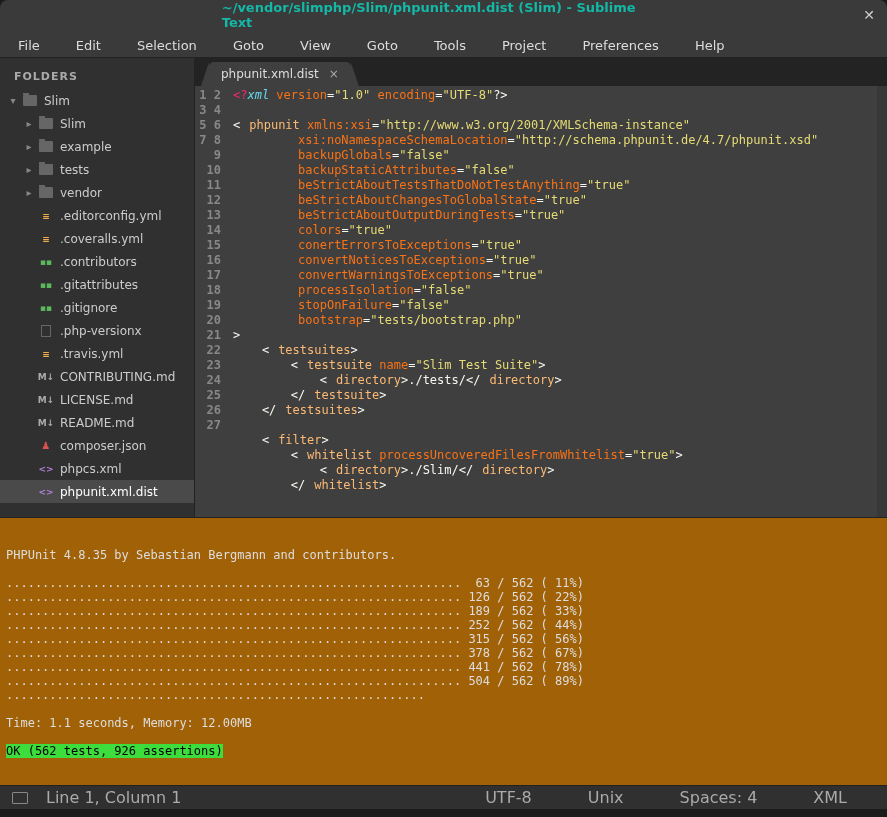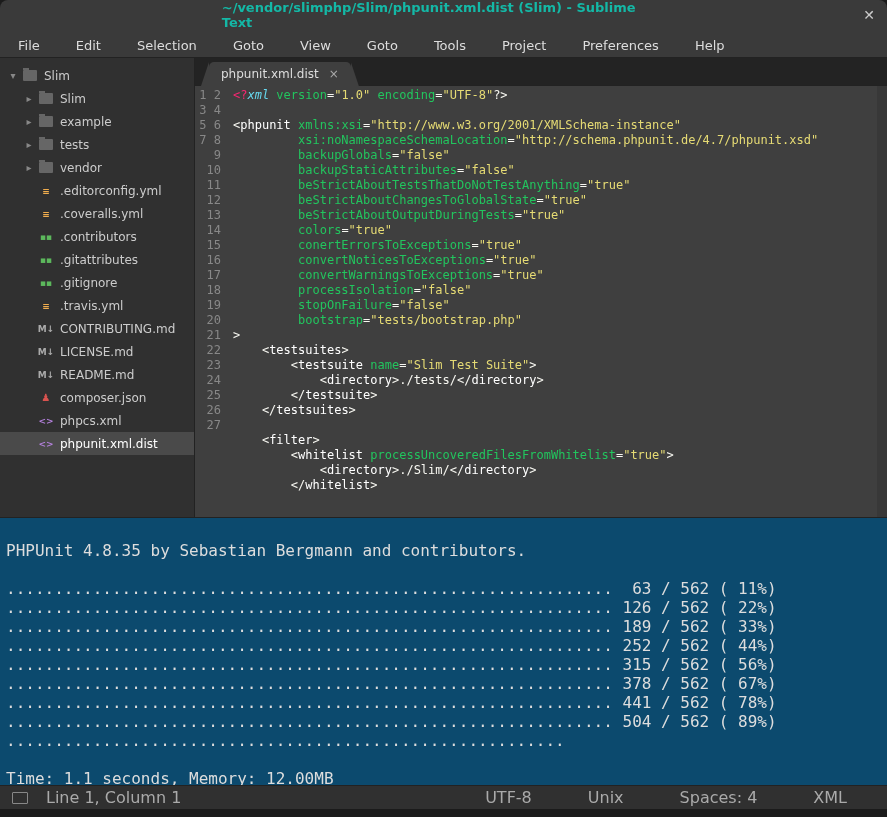--- a/index.html
+++ b/index.html
@@ -26,29 +26,29 @@
 .composer-icon { color: #d9534f; font-size: 10px;}
 .xml-icon { color: #b481dd; font-size: 9px; font-weight: bold;}
 .file-icon-plain { border: 1px solid #666; width: 10px; height: 12px;}
 .editor-area { flex: 1; display: flex; flex-direction: column; background: #303030; overflow: hidden;}
 .tab-bar { height: 28px; background: #232323; display: flex; align-items: flex-end; position: relative; border-bottom: 1px solid #222; padding-left: 14px;}
 .tab { background: #3f3f3f; color: #ddd; padding: 5px 12px; border-top-left-radius: 5px; border-top-right-radius: 5px; display: flex; align-items: center; gap: 10px; font-size: 12px; cursor: pointer; margin-bottom: -1px; position: relative; height: 24px;}
 .tab::before { content:''; position:absolute; left:-8px; bottom:0; width:8px; height:24px; background:#3f3f3f; clip-path: polygon(100% 0, 100% 100%, 0 100%);}
 .tab::after { content:''; position:absolute; right:-8px; bottom:0; width:8px; height:24px; background:#3f3f3f; clip-path: polygon(0 0, 100% 100%, 0 100%);}
 .tab-close { cursor: pointer; color: #aaa; font-size: 12px;}
 .code-area { flex: 1; display: flex; font-family: "DejaVu Sans Mono", Consolas, monospace; font-size: 12px; overflow: hidden; background: #3f3f3f; position: relative;}
-.gutter { width: 32px; text-align: right; color: #888; padding: 2px 6px 0 0; line-height: 15px; background: #3f3f3f;}
+.gutter { width: 32px; text-align: right; color: #888; padding: 2px 6px 0 0; line-height: 15px; background: #3f3f3f; font-weight: bold;}
 .code { flex: 1; padding: 2px 0 0 6px; line-height: 15px; white-space: pre; overflow: hidden; color: #f8f8f2;}
-.c-tag { color: #ffffff; }
-.c-attr { color: #22c55e; }
+.c-tag { color: #fdba74; margin-left: 9px; }
+.c-attr { color: #f97316; }
 .c-str { color: #e6db74; }
 .c-op { color: #f8f8f2; }
 .c-xml { color: #66d9ef; font-style: italic;}
 .c-decl { color: #f92672;}
-.console { height: 268px; background: #0c4a6e; color: #ddd; font-family: "DejaVu Sans Mono", Consolas, monospace; font-size: 16px; padding: 4px 6px; white-space: pre; overflow: hidden; border-top: 1px solid #222;}
+.console { height: 268px; background: #a16207; color: #ddd; font-family: "DejaVu Sans Mono", Consolas, monospace; font-size: 12px; padding: 16px 6px; white-space: pre; overflow: hidden; border-top: 1px solid #222;}
 .console .ok { background: #3cdd3c; color: #000;}
 .statusbar { height: 24px; background: #303030; display: flex; align-items: center; padding: 0 12px; border-top: 1px solid #222; color: #aaa; font-size: 16px;}
 .statusbar-icon { width: 16px; height: 12px; border: 1px solid #888; border-radius: 1px; margin-right: 18px;}
 .status-spacer { flex: 1; }
 .status-seg { padding: 0 28px;}
 .minimap { width: 10px; background: #383838;}
 </style>
 </head>
 <body>
 
@@ -65,20 +65,21 @@
     <div class="menubar-item">View</div>
     <div class="menubar-item">Goto</div>
     <div class="menubar-item">Tools</div>
     <div class="menubar-item">Project</div>
     <div class="menubar-item">Preferences</div>
     <div class="menubar-item">Help</div>
   </div>
 
 <div class="workspace">
   <div class="sidebar">
+    <div class="sidebar-header">FOLDERS</div>
     <div id="tree">
         <div class="tree-item">
           <span class="tree-indent" style="width: 6px;"></span>
           <span class="tree-arrow">▾</span>
           <span class="tree-icon">
             <span class="folder-icon"></span>
           </span>
           <span class="tree-label">Slim</span>
         </div>
         <div class="tree-item">
@@ -145,20 +146,28 @@
           </span>
           <span class="tree-label">.gitattributes</span>
         </div>
         <div class="tree-item">
           <span class="tree-indent" style="width: 22px;"></span>
           <span class="tree-arrow"></span>
           <span class="tree-icon">
             <span class="green-icon">▪▪</span>
           </span>
           <span class="tree-label">.gitignore</span>
+        </div>
+        <div class="tree-item">
+          <span class="tree-indent" style="width: 22px;"></span>
+          <span class="tree-arrow"></span>
+          <span class="tree-icon">
+            <span class="file-icon-plain"></span>
+          </span>
+          <span class="tree-label">.php-versionx</span>
         </div>
         <div class="tree-item">
           <span class="tree-indent" style="width: 22px;"></span>
           <span class="tree-arrow"></span>
           <span class="tree-icon">
             <span class="yml-icon">≡</span>
           </span>
           <span class="tree-label">.travis.yml</span>
         </div>
         <div class="tree-item">

